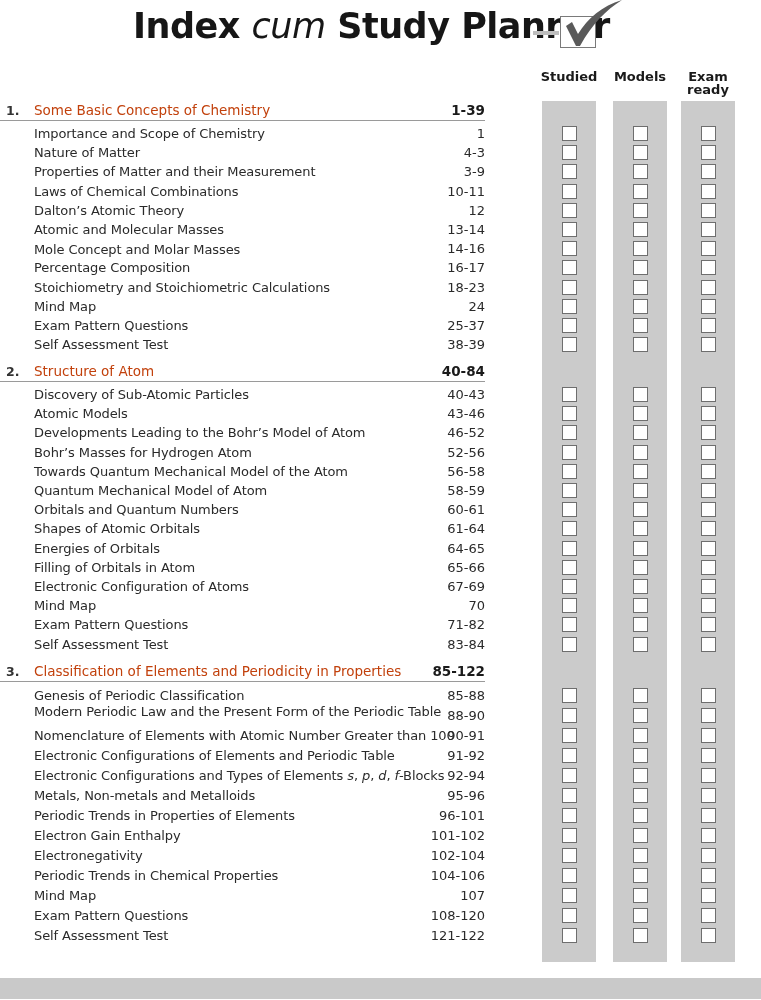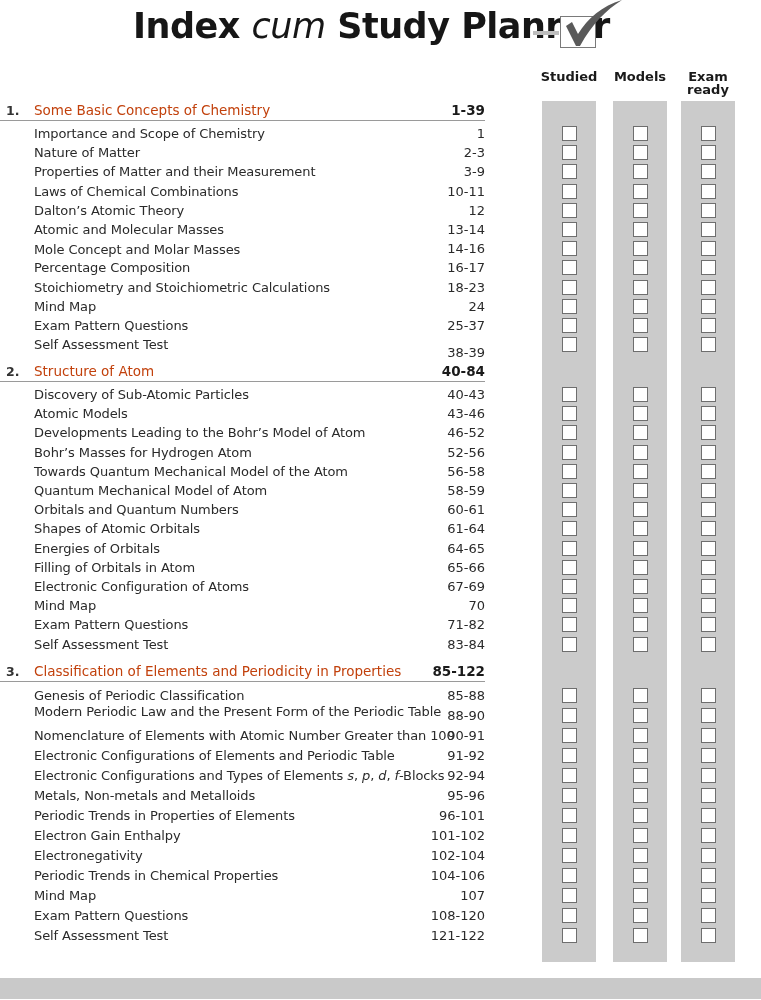--- a/index.html
+++ b/index.html
@@ -52,21 +52,21 @@
     <div class="chapter-num" style="top:103px;">1.</div>
     <div class="chapter-title" style="top:102px;">Some Basic Concepts  of Chemistry</div>
     <div class="chapter-pages" style="top:102px;">1-39</div>
     <div class="chapter-rule" style="top:120px;"></div>
     <div class="topic" style="top:126px;">Importance and Scope of Chemistry</div>
     <div class="pages" style="top:126px;">1</div>
     <div class="cb" style="left:562px; top:126px;"></div>
     <div class="cb" style="left:633px; top:126px;"></div>
     <div class="cb" style="left:701px; top:126px;"></div>
     <div class="topic" style="top:145px;">Nature of Matter</div>
-    <div class="pages" style="top:145.2px;">2-3</div>
+    <div class="pages" style="top:145.2px;">4-3</div>
     <div class="cb" style="left:562px; top:145.2px;"></div>
     <div class="cb" style="left:633px; top:145.2px;"></div>
     <div class="cb" style="left:701px; top:145.2px;"></div>
     <div class="topic" style="top:164.4px;">Properties of Matter and their Measurement</div>
     <div class="pages" style="top:164.4px;">3-9</div>
     <div class="cb" style="left:562px; top:164.4px;"></div>
     <div class="cb" style="left:633px; top:164.4px;"></div>
     <div class="cb" style="left:701px; top:164.4px;"></div>
     <div class="topic" style="top:183.6px;">Laws of Chemical Combinations</div>
     <div class="pages" style="top:183.6px;">10-11</div>
@@ -102,21 +102,21 @@
     <div class="pages" style="top:298.79999999999995px;">24</div>
     <div class="cb" style="left:562px; top:298.79999999999995px;"></div>
     <div class="cb" style="left:633px; top:298.79999999999995px;"></div>
     <div class="cb" style="left:701px; top:298.79999999999995px;"></div>
     <div class="topic" style="top:318px;">Exam Pattern Questions</div>
     <div class="pages" style="top:318px;">25-37</div>
     <div class="cb" style="left:562px; top:318px;"></div>
     <div class="cb" style="left:633px; top:318px;"></div>
     <div class="cb" style="left:701px; top:318px;"></div>
     <div class="topic" style="top:337.2px;">Self Assessment Test</div>
-    <div class="pages" style="top:337.2px;margin-top:8px;">38-39</div>
+    <div class="pages" style="top:337.2px;">38-39</div>
     <div class="cb" style="left:562px; top:337.2px;"></div>
     <div class="cb" style="left:633px; top:337.2px;"></div>
     <div class="cb" style="left:701px; top:337.2px;"></div>
     <div class="chapter-num" style="top:364px;">2.</div>
     <div class="chapter-title" style="top:363px;">Structure of Atom</div>
     <div class="chapter-pages" style="top:363px;">40-84</div>
     <div class="chapter-rule" style="top:381px;"></div>
     <div class="topic" style="top:387px;">Discovery of Sub-Atomic Particles</div>
     <div class="pages" style="top:387px;">40-43</div>
     <div class="cb" style="left:562px; top:387px;"></div>

